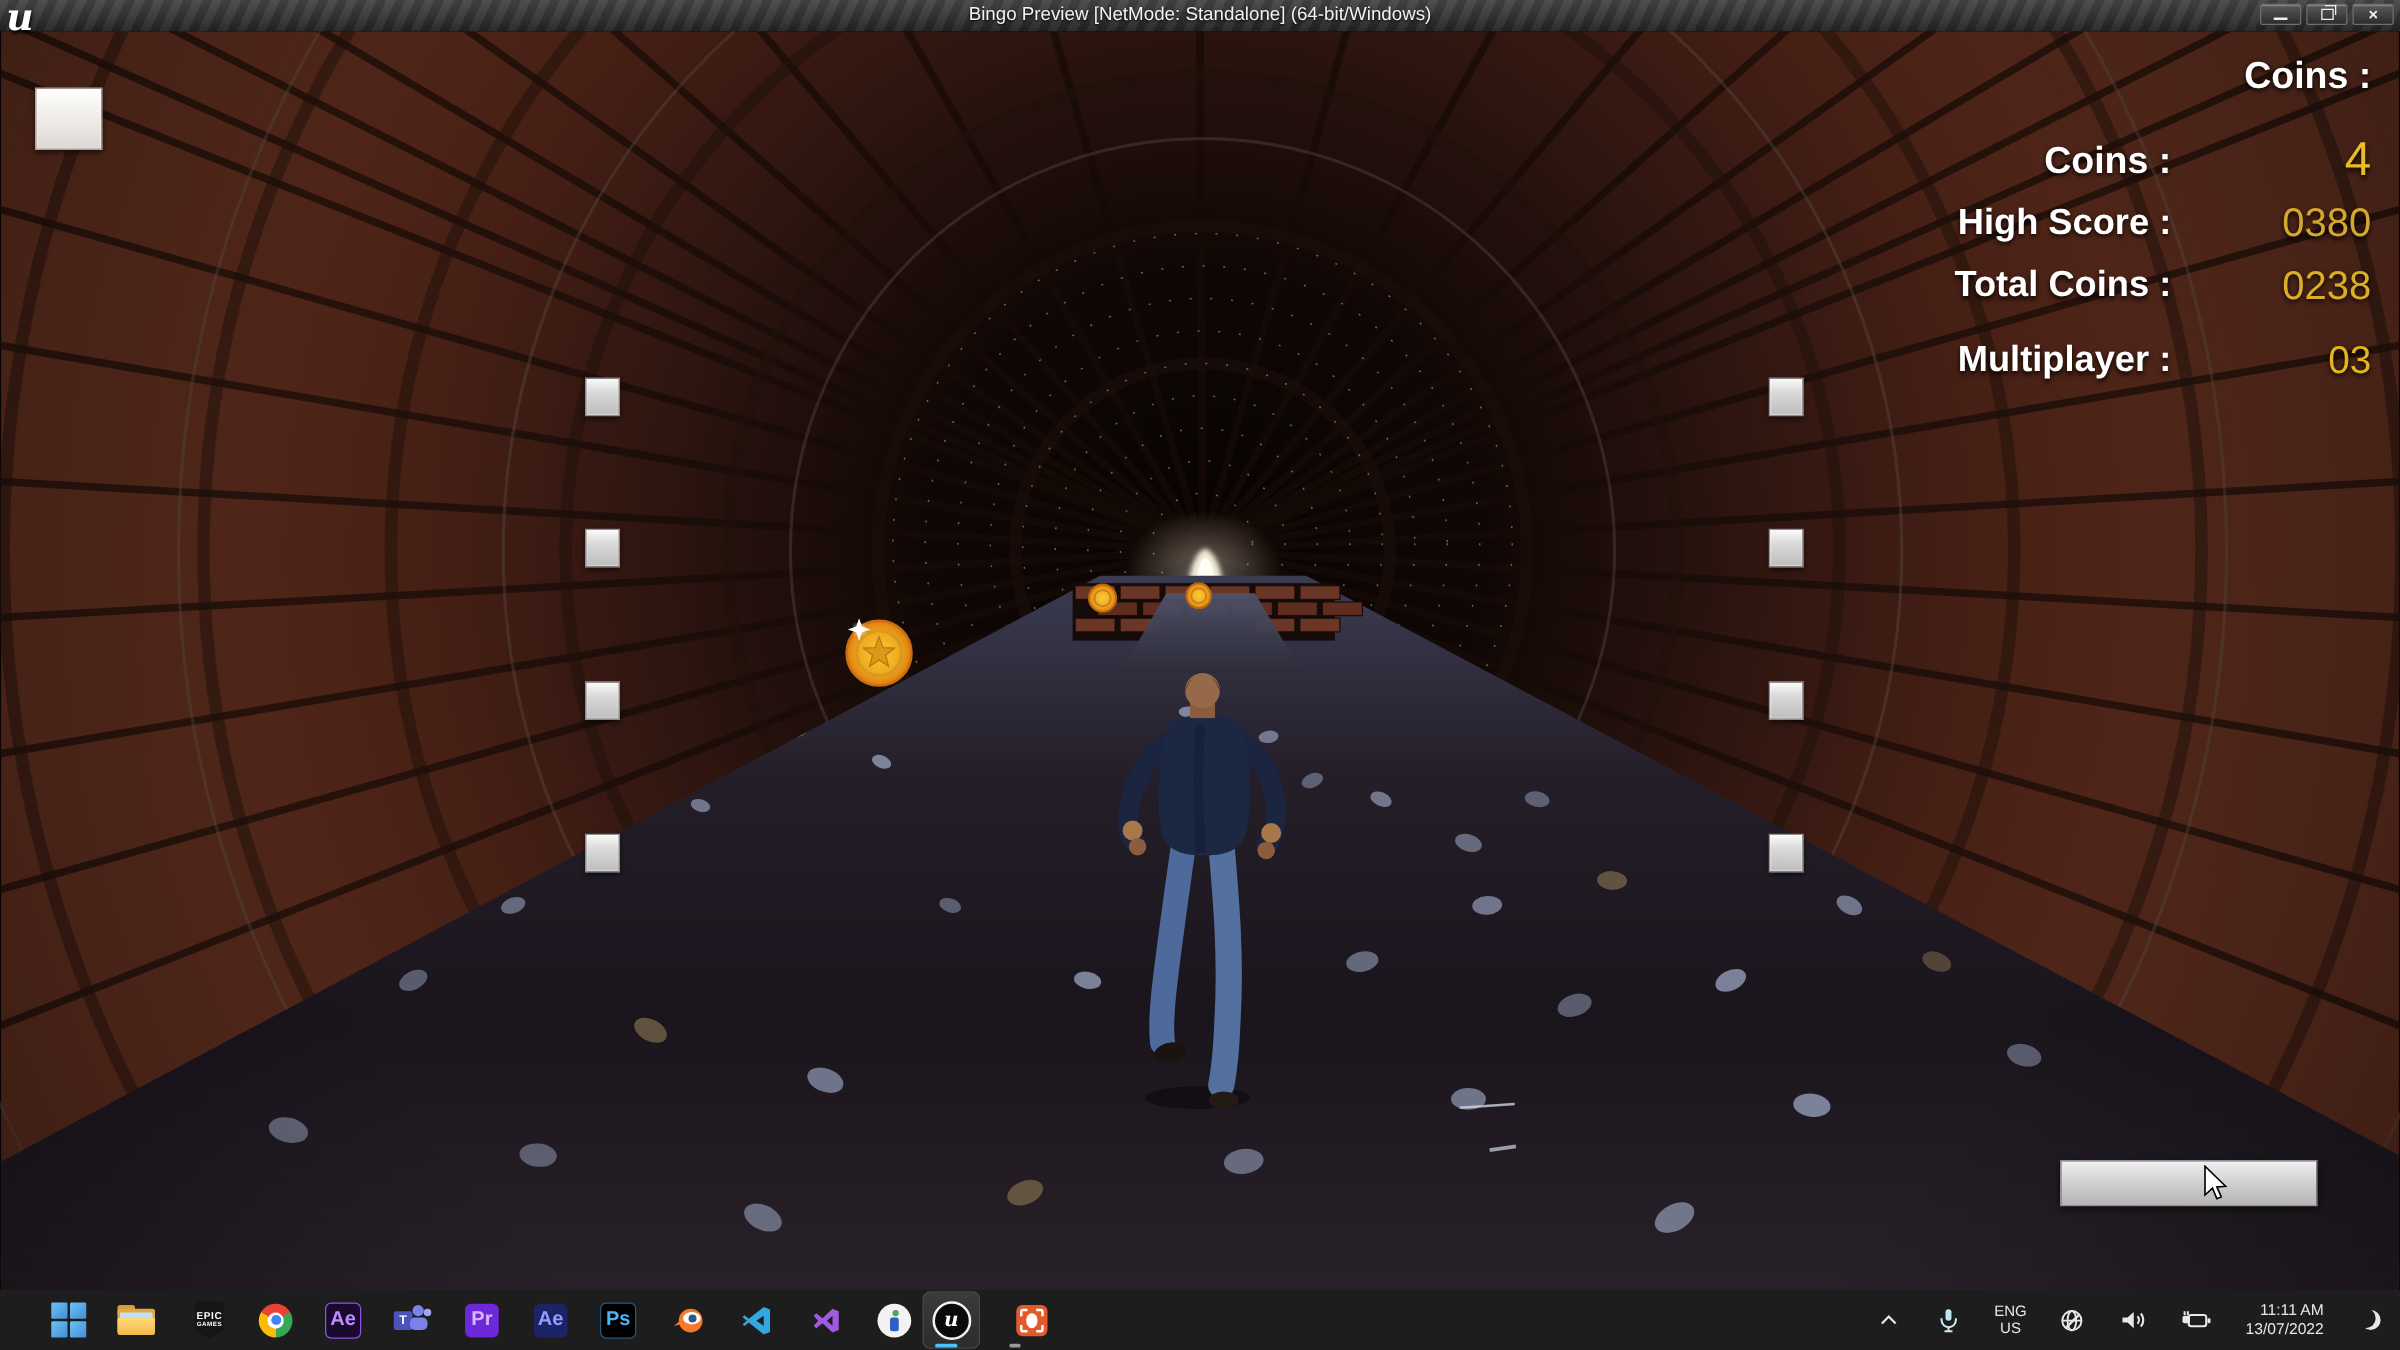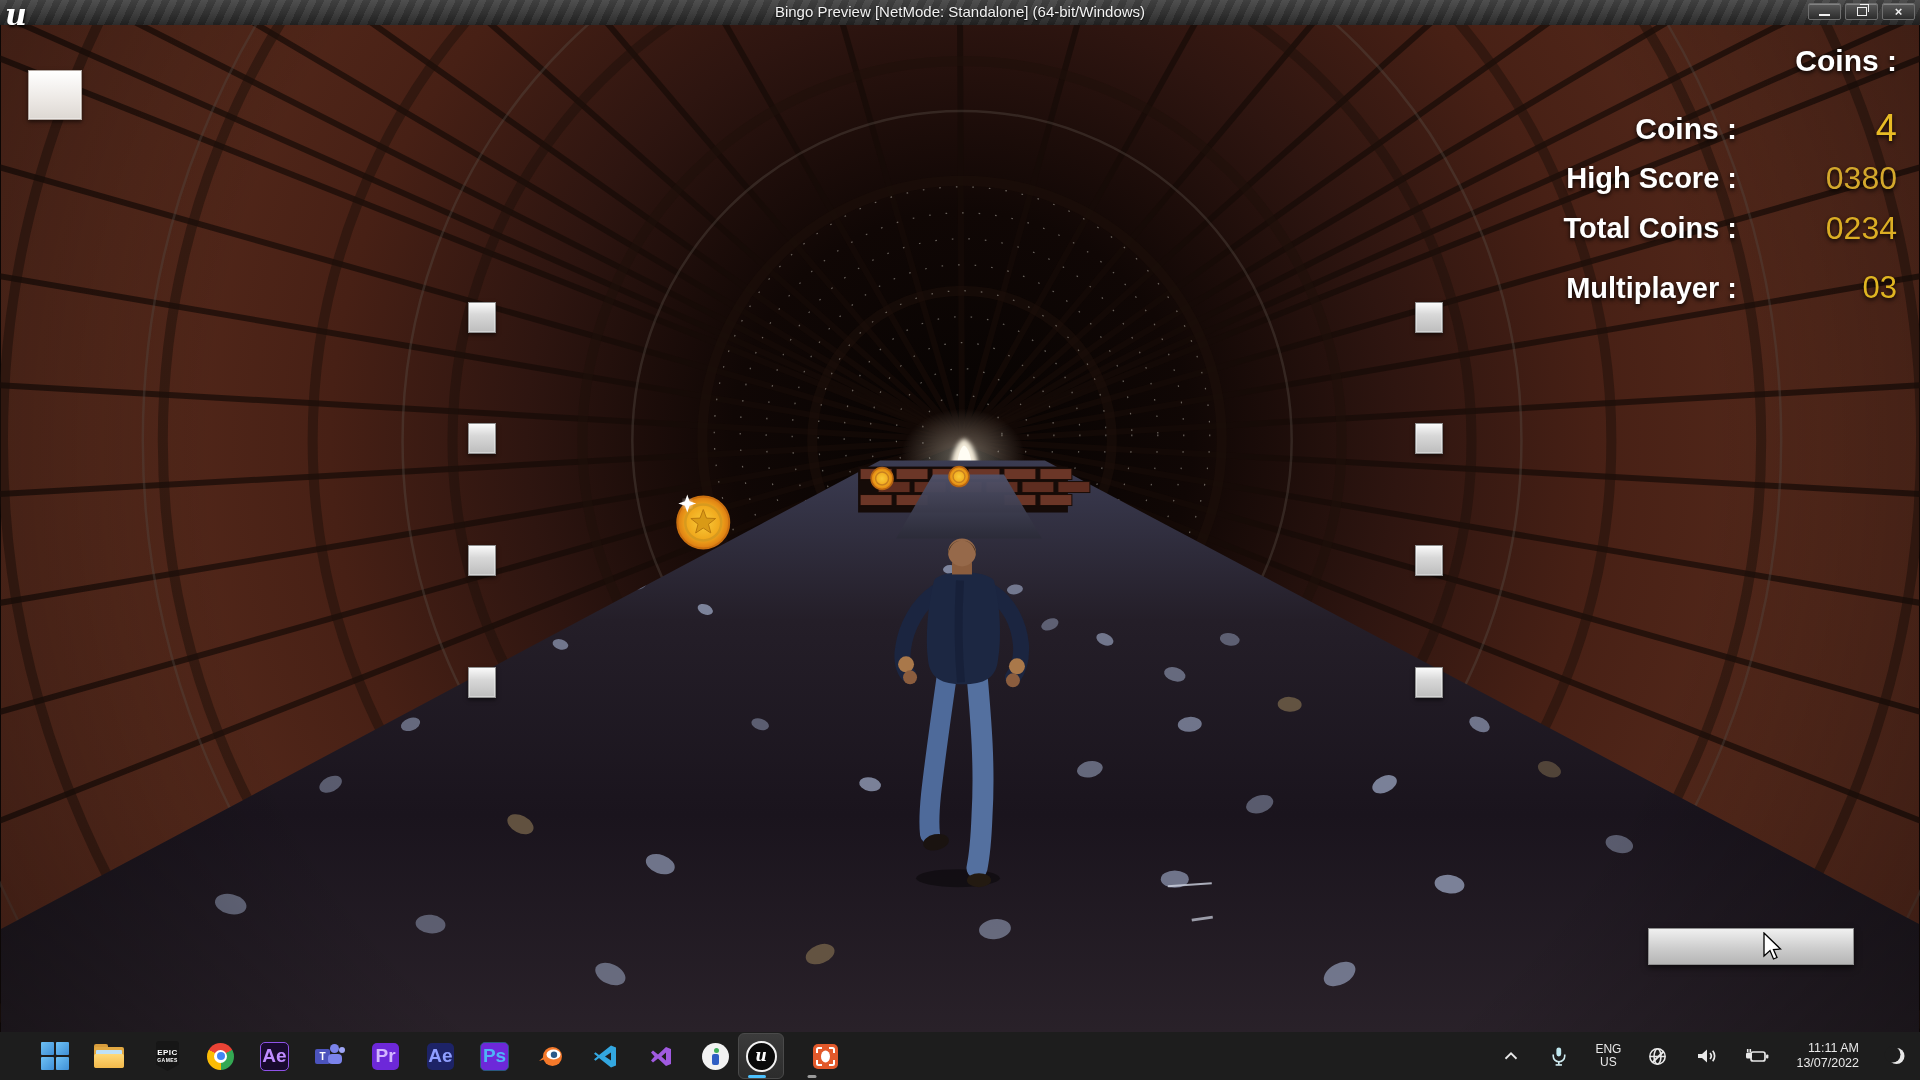--- a/index.html
+++ b/index.html
@@ -79,25 +79,25 @@
      display:flex;flex-direction:column;align-items:center;justify-content:center;color:#fff;}
   .ic-epic .l1{font-size:8px;font-weight:700;letter-spacing:.5px;line-height:8px;}
   .ic-epic .l2{font-size:5px;font-weight:700;letter-spacing:.4px;line-height:6px;}
 
   .ic-chrome{width:27px;height:27px;border-radius:50%;position:relative;
      background:conic-gradient(from -60deg,#ea4335 0 120deg,#34a853 120deg 240deg,#fbbc05 240deg 360deg);}
   .ic-chrome .c1{position:absolute;left:7px;top:7px;width:13px;height:13px;border-radius:50%;background:#fff;}
   .ic-chrome .c2{position:absolute;left:9.5px;top:9.5px;width:8px;height:8px;border-radius:50%;background:#4285f4;}
 
   .ic-adobe{width:27px;height:27px;border-radius:5px;display:flex;align-items:center;
-     justify-content:center;font-weight:700;font-size:19px;}
+     justify-content:center;font-weight:700;font-size:16px;}
   .ic-adobe.ae1{background:#190a2e;border:1.5px solid #8f52e8;color:#c08cff;}
   .ic-adobe.pr{background:#6d28d9;color:#d3b6ff;}
   .ic-adobe.ae2{background:#1d2367;color:#8f9fff;}
-  .ic-adobe.ps{background:#6d28d9;border:1.5px solid #29587e;color:#4fb3f6;}
+  .ic-adobe.ps{background:#000000;border:1.5px solid #29587e;color:#4fb3f6;}
 
   .ic-teams{width:29px;height:28px;position:relative;}
   .ic-teams .tile{position:absolute;left:0;top:7px;width:15px;height:15px;background:#4b53bc;border-radius:2px;
      color:#fff;font-size:10px;font-weight:700;display:flex;align-items:center;justify-content:center;font-style:normal;}
   .ic-teams .h{position:absolute;left:15px;top:2px;width:9px;height:9px;border-radius:50%;background:#7b83eb;}
   .ic-teams .h2{position:absolute;left:24px;top:5px;width:6px;height:6px;border-radius:50%;background:#9fa6f5;}
   .ic-teams .b{position:absolute;left:13px;top:12px;width:14px;height:10px;border-radius:4px;background:#7b83eb;}
 
   .ic-round{width:27px;height:27px;border-radius:50%;background:#f2f2f2;position:relative;}
   .ic-round .p1{position:absolute;left:10px;top:11px;width:7px;height:11px;background:#2f5ec4;border-radius:2px;}
@@ -340,21 +340,21 @@
 <div class="hud-row hr2">
   <span class="hud-label">Coins :</span>
   <span class="hud-value">4</span>
 </div>
 <div class="hud-row hr3">
   <span class="hud-label">High Score :</span>
   <span class="hud-value">0380</span>
 </div>
 <div class="hud-row hr4">
   <span class="hud-label">Total Coins :</span>
-  <span class="hud-value">0234</span>
+  <span class="hud-value">0238</span>
 </div>
 <div class="hud-row hr5">
   <span class="hud-label">Multiplayer :</span>
   <span class="hud-value">03</span>
 </div>
 
 <div class="gbtn big"></div>
 <div class="gbtn sq gl1"></div>
 <div class="gbtn sq gl2"></div>
 <div class="gbtn sq gl3"></div>

